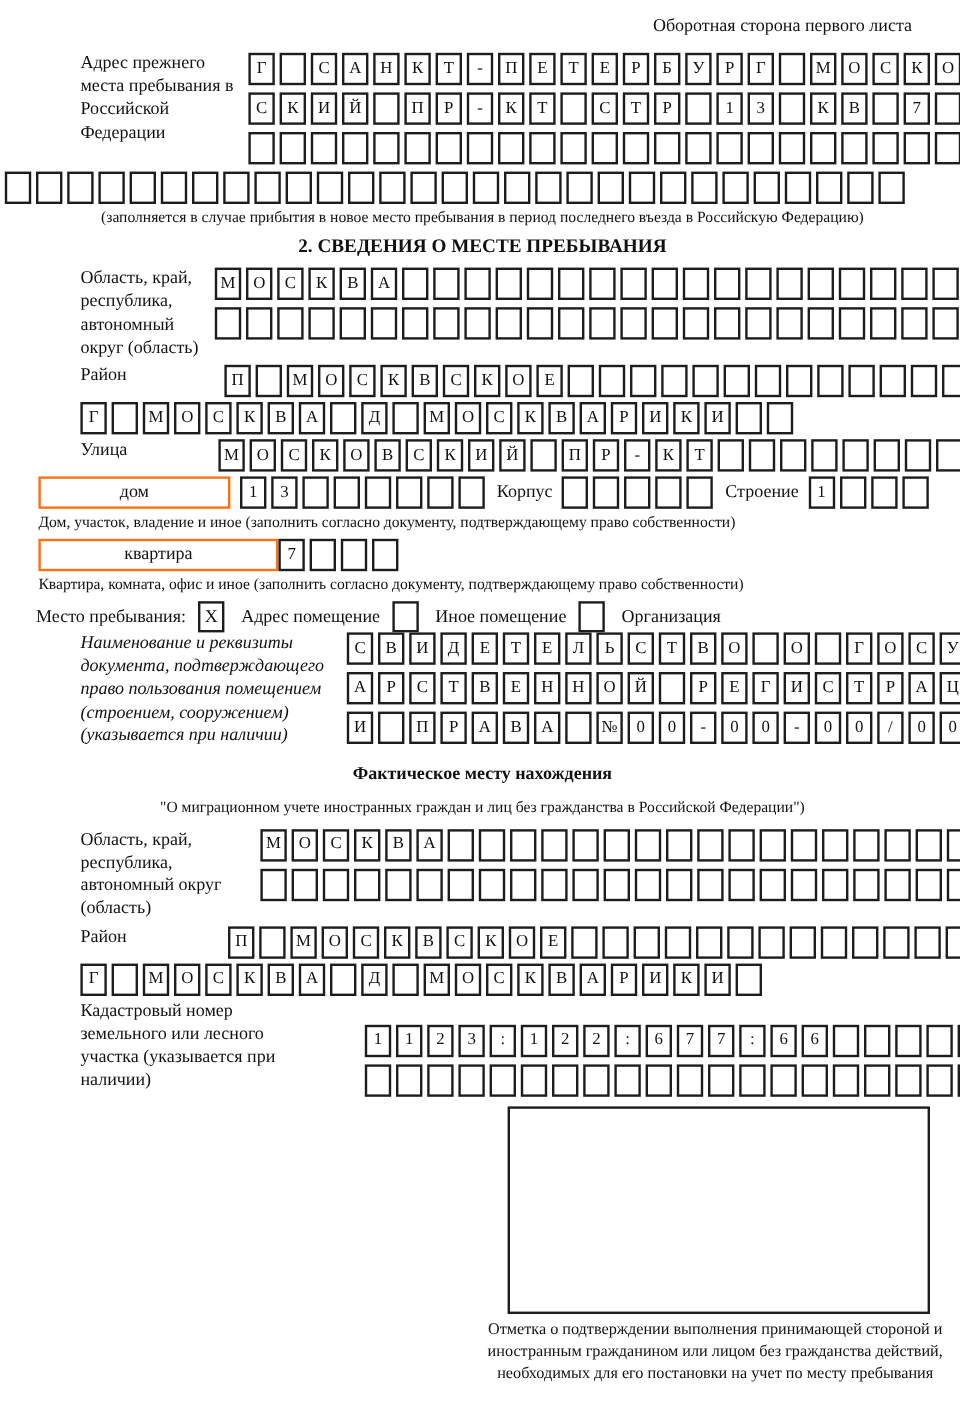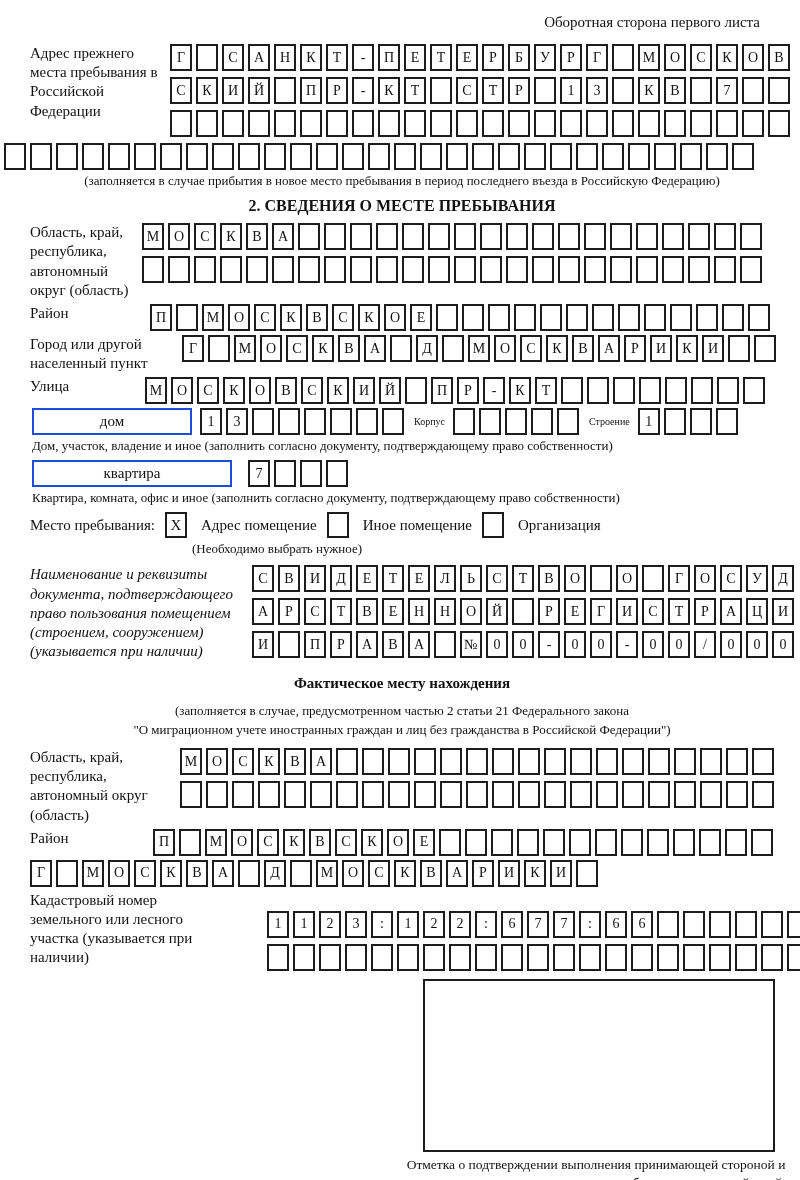--- a/index.html
+++ b/index.html
@@ -1,45 +1,45 @@
 <!DOCTYPE html>
 <html><head>
 <meta charset="utf-8">
 <style>
   html,body{margin:0;padding:0;background:#fff;}
   body{width:800px;height:1180px;overflow:hidden;color:#111;
        font-family:"Liberation Serif","DejaVu Serif",serif;}
   .page{padding:14px 26px 0 30px;box-sizing:border-box;}
   .header-note{text-align:right;font-size:15px;padding-right:14px;margin-bottom:13px;}
-  .field{display:flex;align-items:flex-start;margin-bottom:4px;}
+  .field{display:flex;align-items:flex-start;margin-bottom:4px;margin-left:37px;}
   .lbl{font-size:15px;line-height:1.28;padding-right:6px;box-sizing:border-box;}
   .w140{flex:0 0 140px;}
   .w112{flex:0 0 112px;}
   .w120{flex:0 0 120px;}
   .w152{flex:0 0 152px;}
   .w115{flex:0 0 115px;}
   .w222{flex:0 0 222px;font-style:italic;}
   .w150{flex:0 0 150px;}
   .w123{flex:0 0 123px;}
   .w195{flex:0 0 195px;}
   .cellrows{display:flex;flex-direction:column;gap:6px;}
   .cells{display:flex;gap:4px;}
   .cell{flex:0 0 22px;width:22px;height:27px;box-sizing:border-box;border:2px solid #1d1d1d;
         display:flex;align-items:center;justify-content:center;
         font-size:14px;background:#fff;overflow:hidden;}
   .fullrow{margin-left:-26px;margin-top:6px;margin-bottom:3px;}
   .note{font-size:13px;line-height:1.25;}
   .center{text-align:center;}
   .h2{font-size:16px;font-weight:bold;text-align:center;margin:8px 0 8px 0;}
   .houserow{display:flex;align-items:flex-start;margin:2px 0 3px 0;}
-  .widebox{box-sizing:border-box;border:2px solid #1d4ed8;height:27px;display:flex;
+  .widebox{box-sizing:border-box;border:2px solid #f97316;height:27px;display:flex;
            align-items:center;justify-content:center;font-size:15px;}
   .wb160{width:160px;margin-left:2px;margin-right:8px;}
-  .wb200{width:200px;margin-left:2px;margin-right:16px;}
-  .inlinelbl{font-size:10px;line-height:27px;padding:0 8px 0 10px;white-space:nowrap;}
+  .wb200{width:200px;margin-left:2px;margin-right:0;}
+  .inlinelbl{font-size:15px;line-height:27px;padding:0 8px 0 10px;white-space:nowrap;}
   .smallnote{font-size:13px;margin:1px 0 6px 2px;}
   .placerow{display:flex;align-items:center;margin-top:6px;text-align:center;}
   .placerow .ptxt{font-size:15px;white-space:nowrap;}
   .chk{width:22px;height:26px;box-sizing:border-box;border:2px solid #1d1d1d;display:flex;
        align-items:center;justify-content:center;font-size:15px;margin:0 14px 0 10px;}
   .choose-note{font-size:13px;margin:3px 0 8px 0;padding-right:250px;text-align:center;}
   .acttitle{font-size:15px;font-weight:bold;text-align:center;margin:14px 0 10px 0;}
   .actnote{font-size:13px;text-align:center;line-height:1.45;}
   .stamp-wrap{margin-left:365px;width:402px;margin-top:8px;}
   .stamp-box{width:352px;height:173px;border:2px solid #1d1d1d;box-sizing:border-box;
@@ -254,21 +254,20 @@
         <span class="cell"></span>
         <span class="cell"></span>
         <span class="cell"></span>
         <span class="cell"></span>
         <span class="cell"></span>
         <span class="cell"></span>
       </div>
   </div>
 
   <div class="field">
-    <div class="lbl w152">Город или другой населенный пункт</div>
     <div class="cells">
         <span class="cell">Г</span>
         <span class="cell"></span>
         <span class="cell">М</span>
         <span class="cell">О</span>
         <span class="cell">С</span>
         <span class="cell">К</span>
         <span class="cell">В</span>
         <span class="cell">А</span>
         <span class="cell"></span>
@@ -362,21 +361,20 @@
 
   <div class="placerow">
     <span class="ptxt">Место пребывания:</span>
     <span class="chk">X</span>
     <span class="ptxt">Адрес помещение</span>
     <span class="chk"></span>
     <span class="ptxt">Иное помещение</span>
     <span class="chk"></span>
     <span class="ptxt">Организация</span>
   </div>
-  <div class="choose-note">(Необходимо выбрать нужное)</div>
 
   <div class="field">
     <div class="lbl w222">Наименование и реквизиты документа, подтверждающего право пользования помещением (строением, сооружением) (указывается при наличии)</div>
     <div class="cellrows">
       <div class="cells">
           <span class="cell">С</span>
           <span class="cell">В</span>
           <span class="cell">И</span>
           <span class="cell">Д</span>
           <span class="cell">Е</span>
@@ -440,21 +438,20 @@
           <span class="cell">0</span>
           <span class="cell">/</span>
           <span class="cell">0</span>
           <span class="cell">0</span>
           <span class="cell">0</span>
         </div>
     </div>
   </div>
 
   <div class="acttitle">Фактическое месту нахождения</div>
-  <div class="actnote">(заполняется в случае, предусмотренном частью 2 статьи 21 Федерального закона</div>
   <div class="actnote" style="margin-bottom:8px;">"О миграционном учете иностранных граждан и лиц без гражданства в Российской Федерации")</div>
 
   <div class="field">
     <div class="lbl w150">Область, край, республика, автономный округ (область)</div>
     <div class="cellrows">
       <div class="cells">
           <span class="cell">М</span>
           <span class="cell">О</span>
           <span class="cell">С</span>
           <span class="cell">К</span>

